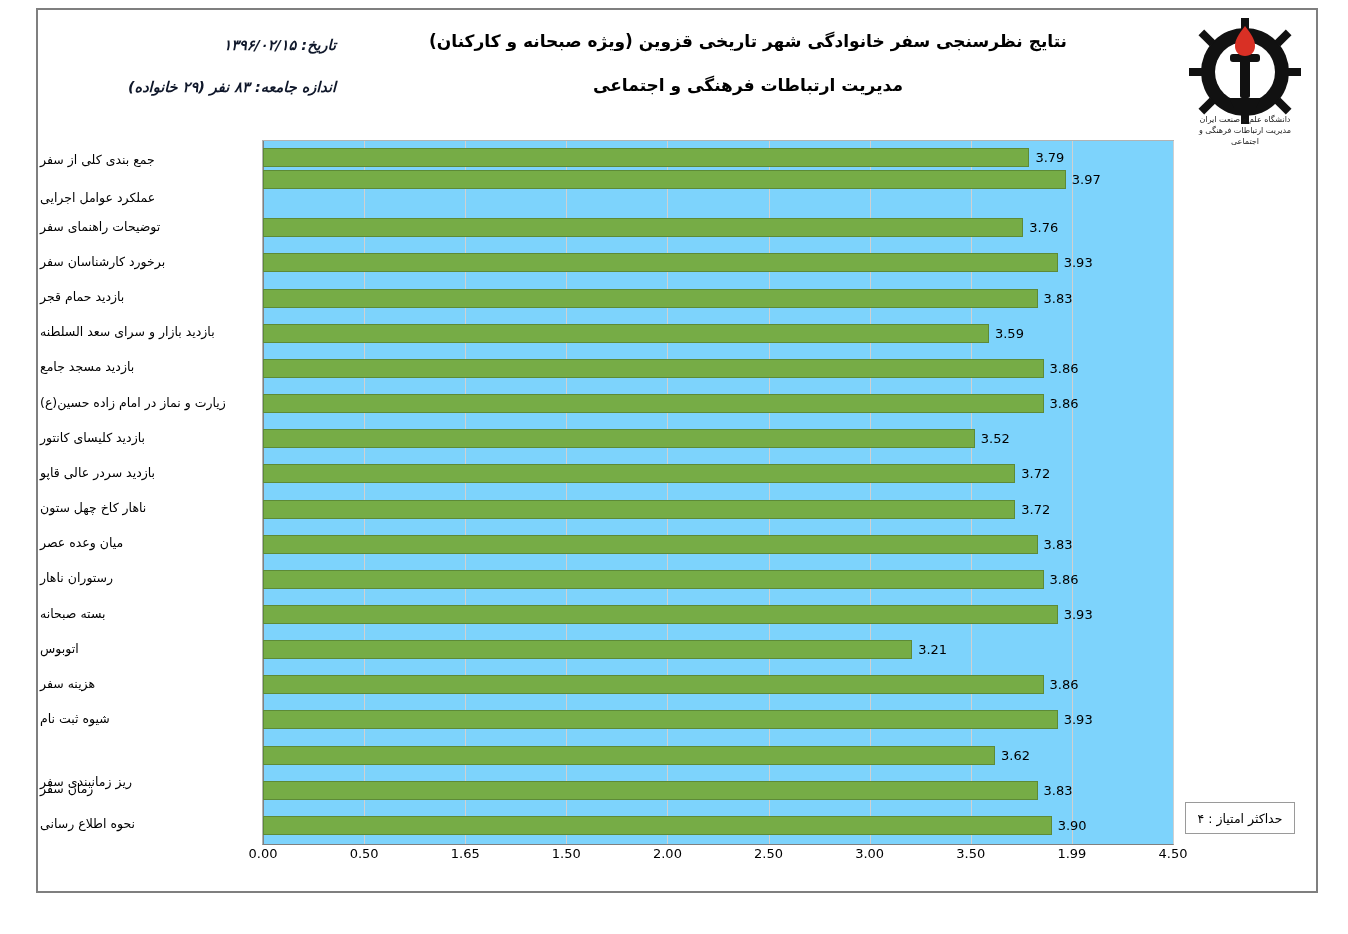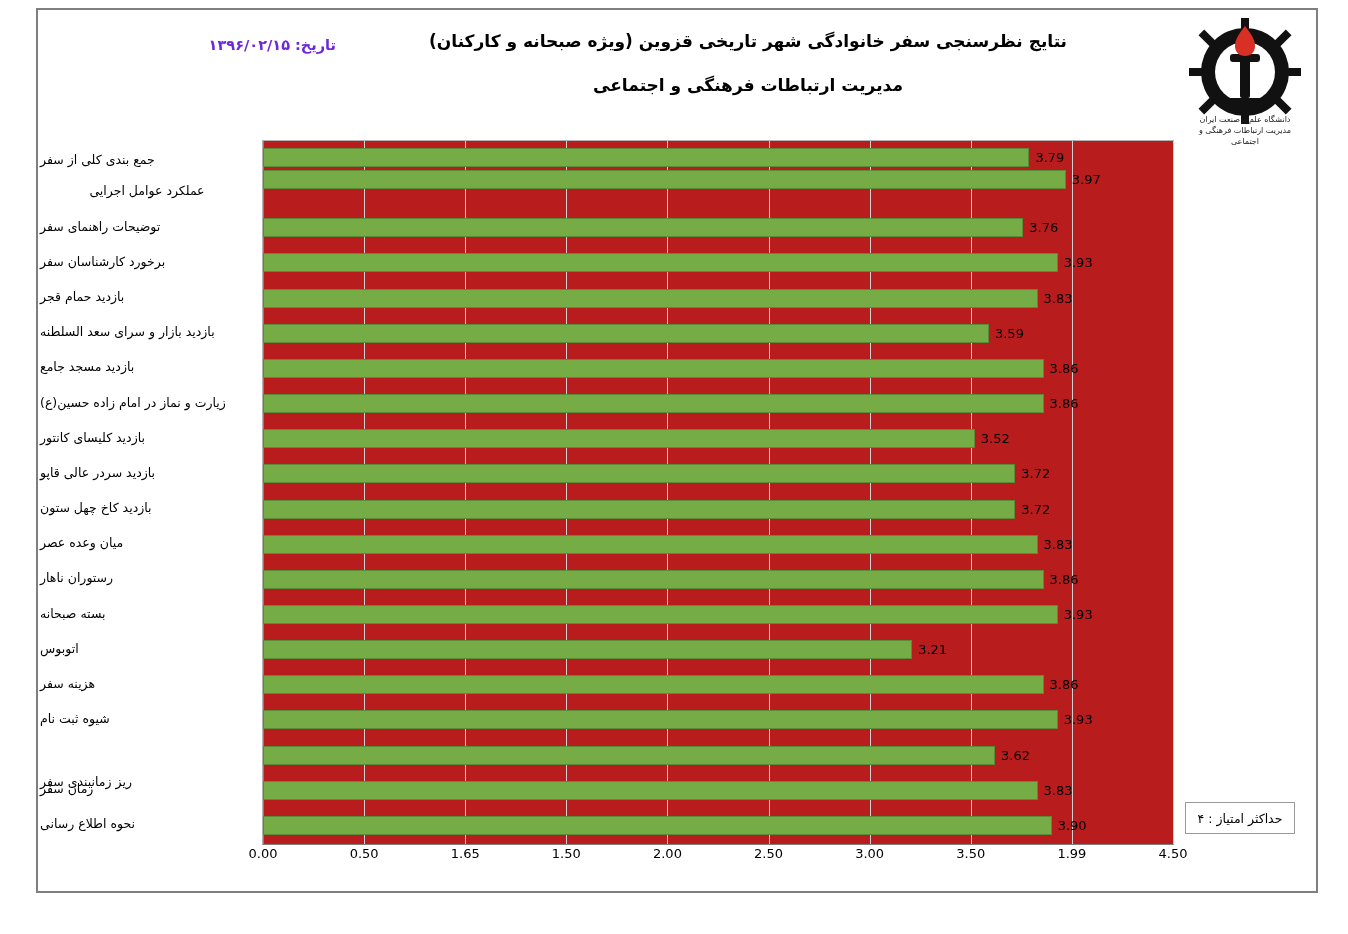--- a/index.html
+++ b/index.html
@@ -74,24 +74,25 @@
     right: 980px;
     top: 24px;
     width: 260px;
     text-align: left;
     direction: rtl;
   }
   .meta-line {
     font-family: "DejaVu Sans", sans-serif;
     font-size: 14.5px;
     font-weight: bold;
-    color: #6d28d9;
+    color: #0f172a;
     line-height: 22px;
     white-space: nowrap;
     text-align: right;
+    font-style: italic;
   }
   .meta-line.second { margin-top: 20px; }
 
   
   .logo-wrap {
     position: absolute;
     left: 1185px;
     top: 14px;
     width: 120px;
     height: 140px;
@@ -112,21 +113,21 @@
   
   .chart-area {
     position: absolute;
     left: 262px;
     top: 140px;
     width: 912px;
     height: 705px;
     border: 1px solid #b3b3b3;
     border-bottom: 1px solid #808080;
     box-sizing: border-box;
-    background: #b91c1c;
+    background: #7dd3fc;
     text-decoration: underline;
   }
 
   .gridlines {
     position: absolute;
     left: 0; top: 0; right: 0; bottom: 0;
   }
   .gridline {
     position: absolute;
     top: 0;
@@ -231,20 +232,21 @@
 
   <div class="outer-frame"></div>
 
   <div class="header">
     <div class="header-title-block">
       <div class="title-main">نتایج نظرسنجی سفر خانوادگی شهر تاریخی قزوین (ویژه صبحانه و کارکنان)</div>
       <div class="title-sub">مدیریت ارتباطات فرهنگی و اجتماعی</div>
     </div>
     <div class="header-meta">
       <div class="meta-line">تاریخ: ۱۳۹۶/۰۲/۱۵</div>
+      <div class="meta-line second">اندازه جامعه: ۸۳ نفر (۲۹ خانواده)</div>
     </div>
   </div>
 
   <div class="logo-wrap">
     <svg width="120" height="110" viewBox="0 0 120 110" aria-hidden="true">
 
       <g fill="#111111">
         <circle cx="60" cy="58" r="44" fill="#111111"></circle>
         <g>
           <rect x="56" y="4" width="8" height="16"></rect>
@@ -267,30 +269,30 @@
 
       <path d="M60 12 c7 9 10 14 10 20 c0 6 -4 10 -10 10 c-6 0 -10 -4 -10 -10 c0 -6 3 -11 10 -20 z" fill="#d93025"></path>
     </svg>
     <div class="logo-caption">
       دانشگاه علم و صنعت ایران<br>مدیریت ارتباطات فرهنگی و اجتماعی
     </div>
   </div>
 
   <div class="cat-labels" id="cat-labels">
       <div class="cat-label" style="top: 13px;">جمع بندی کلی از سفر</div>
-      <div class="cat-label" style="top: 44px; text-align: center;">عملکرد عوامل اجرایی</div>
+      <div class="cat-label" style="top: 51px;">عملکرد عوامل اجرایی</div>
       <div class="cat-label" style="top: 79.875px;">توضیحات راهنمای سفر</div>
       <div class="cat-label" style="top: 115.025px;">برخورد کارشناسان سفر</div>
       <div class="cat-label" style="top: 150.175px;">بازدید حمام قجر</div>
       <div class="cat-label" style="top: 185.325px;">بازدید بازار و سرای سعد السلطنه</div>
       <div class="cat-label" style="top: 220.475px;">بازدید مسجد جامع</div>
       <div class="cat-label" style="top: 255.625px;">زیارت و نماز در امام زاده حسین(ع)</div>
       <div class="cat-label" style="top: 290.775px;">بازدید کلیسای کانتور</div>
       <div class="cat-label" style="top: 325.925px;">بازدید سردر عالی قاپو</div>
-      <div class="cat-label" style="top: 361.075px;">بازدید کاخ چهل ستون</div>
+      <div class="cat-label" style="top: 361.075px;">ناهار کاخ چهل ستون</div>
       <div class="cat-label" style="top: 396.225px;">میان وعده عصر</div>
       <div class="cat-label" style="top: 431.375px;">رستوران ناهار</div>
       <div class="cat-label" style="top: 466.525px;">بسته صبحانه</div>
       <div class="cat-label" style="top: 501.675px;">اتوبوس</div>
       <div class="cat-label" style="top: 536.825px;">هزینه سفر</div>
       <div class="cat-label" style="top: 571.975px;">شیوه ثبت نام</div>
       <div class="cat-label" style="top: 607.125px; margin-top: 28px;">ریز زمانبندی سفر</div>
       <div class="cat-label" style="top: 642.275px;">زمان سفر</div>
       <div class="cat-label" style="top: 677.425px;">نحوه اطلاع رسانی</div>
     </div>

